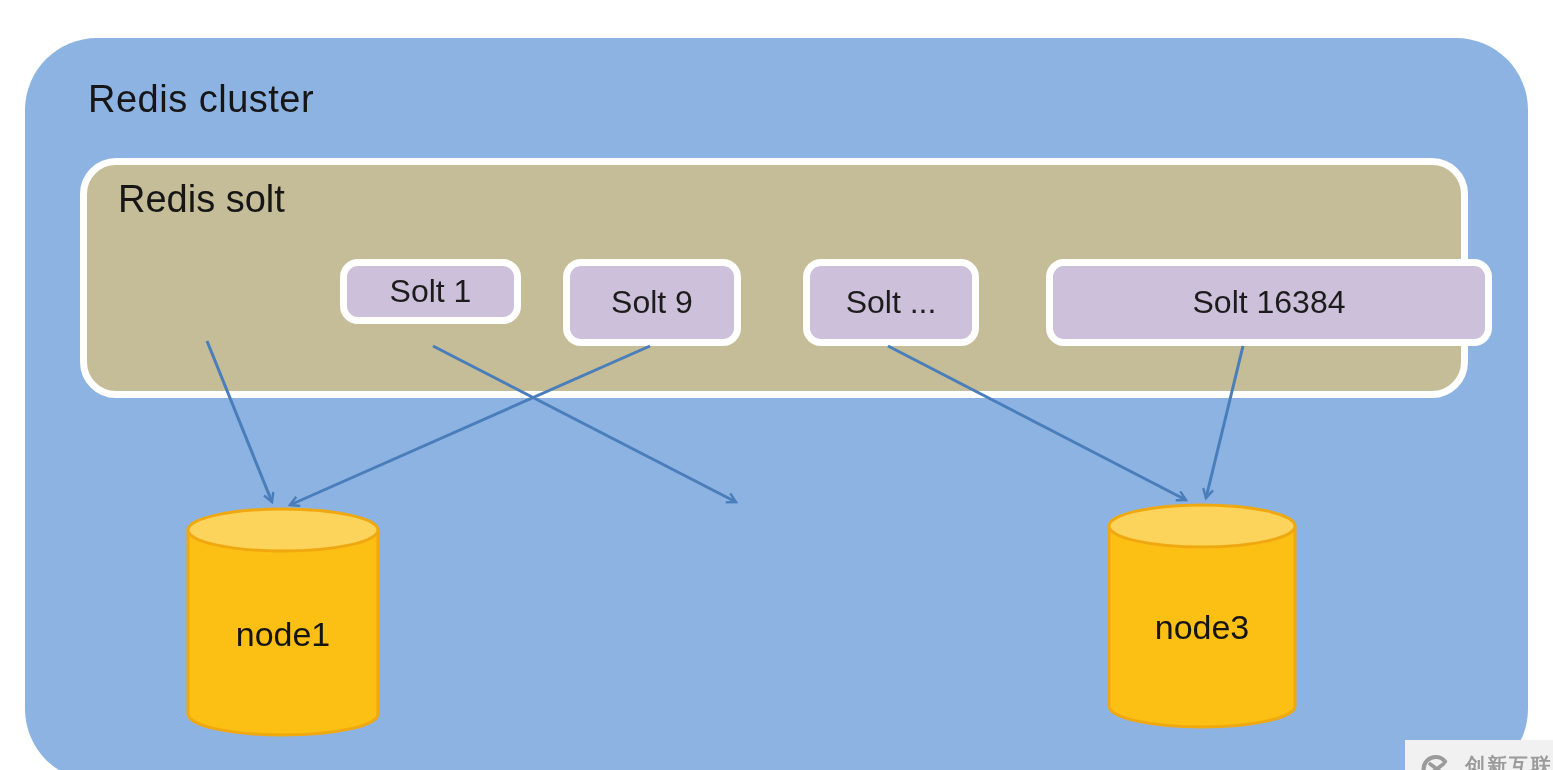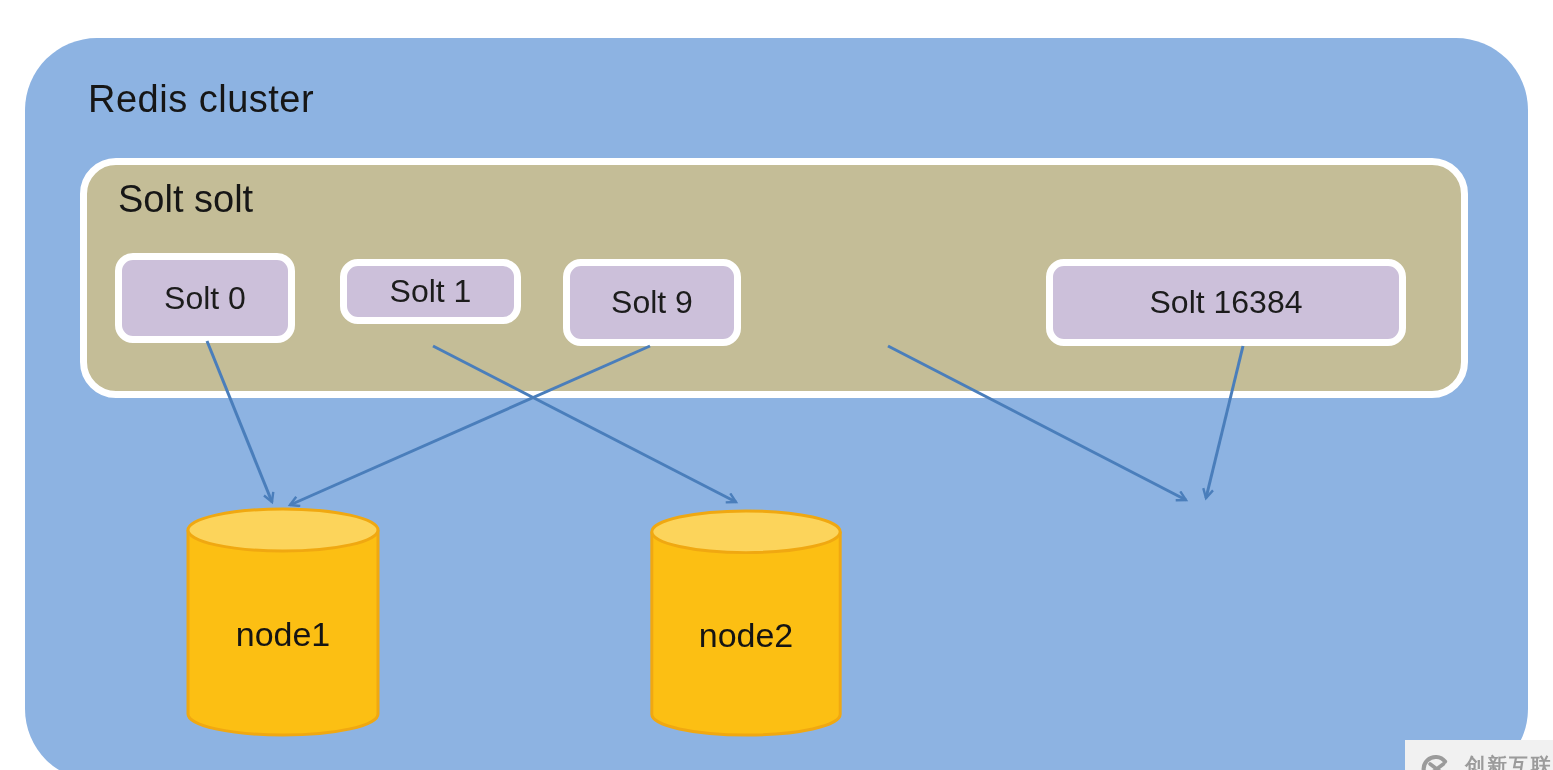--- a/index.html
+++ b/index.html
@@ -60,21 +60,21 @@
     align-items: center;
     justify-content: center;
     font-size: 32px;
     color: #1c1c1c;
     white-space: nowrap;
   }
   #slot-0 { left: 115px;  top: 225px; width: 180px; height: 90px; }
   #slot-1 { left: 340px;  top: 231px; width: 181px; height: 65px; }
   #slot-2 { left: 563px;  top: 231px; width: 178px; height: 87px; }
   #slot-3 { left: 803px;  top: 231px; width: 176px; height: 87px; }
-  #slot-4 { left: 1046px; top: 231px; width: 360px; height: 87px; }
+  #slot-4 { left: 1046px; top: 231px; width: 446px; height: 87px; }
   
   .node {
     position: absolute;
   }
   #node-0 { left: 185px;  top: 478px; width: 196px; height: 232px; }
   #node-1 { left: 648px;  top: 480px; width: 196px; height: 230px; }
   #node-2 { left: 1106px; top: 474px; width: 192px; height: 228px; }
   .node svg { display: block; width: 100%; height: 100%; }
   .node-label {
     position: absolute;
@@ -125,51 +125,51 @@
 </head>
 <body>
 
 <div id="stage">
 
   <div class="outer-box"></div>
 
   <div class="diagram-title">Redis cluster</div>
 
   <div class="hash-box"></div>
-  <div class="hash-title">Solt solt</div>
+  <div class="hash-title">Redis solt</div>
 
-  <div class="slot" id="slot-0">
-    <span>Solt 0</span>
-  </div>
   <div class="slot" id="slot-1">
     <span>Solt 1</span>
   </div>
   <div class="slot" id="slot-2">
     <span>Solt 9</span>
+  </div>
+  <div class="slot" id="slot-3">
+    <span>Solt ...</span>
   </div>
   <div class="slot" id="slot-4">
     <span>Solt 16384</span>
   </div>
 
   <div class="node" id="node-0">
     <svg viewBox="0 0 196 232">
       <path d="M3 24 L3 208 A95 21 0 0 0 193 208 L193 24" fill="#fcbf13" stroke="#f0a811" stroke-width="3"></path>
       <ellipse cx="98" cy="24" rx="95" ry="21" fill="#fcd45b" stroke="#f0a811" stroke-width="3"></ellipse>
     </svg>
     <div class="node-label">node1</div>
   </div>
 
-  <div class="node" id="node-1">
-    <svg viewBox="0 0 196 232">
-      <path d="M3 24 L3 208 A95 21 0 0 0 193 208 L193 24" fill="#fcbf13" stroke="#f0a811" stroke-width="3"></path>
-      <ellipse cx="98" cy="24" rx="95" ry="21" fill="#fcd45b" stroke="#f0a811" stroke-width="3"></ellipse>
+
+  <div class="node" id="node-2">
+    <svg viewBox="0 0 192 228">
+      <path d="M3 24 L3 204 A93 21 0 0 0 189 204 L189 24" fill="#fcbf13" stroke="#f0a811" stroke-width="3"></path>
+      <ellipse cx="96" cy="24" rx="93" ry="21" fill="#fcd45b" stroke="#f0a811" stroke-width="3"></ellipse>
     </svg>
-    <div class="node-label">node2</div>
+    <div class="node-label">node3</div>
   </div>
-
 
   <svg id="arrows" viewBox="0 0 1553 770">
     <defs>
       <marker id="arrowhead" markerWidth="14" markerHeight="14" refX="10" refY="6" orient="auto" markerUnits="userSpaceOnUse">
         <path d="M1 1 L10 6 L1 11" fill="none" stroke="#4a7ebb" stroke-width="2.4"></path>
       </marker>
     </defs>
     <line x1="207" y1="313" x2="272" y2="474" stroke="#4a7ebb" stroke-width="3" marker-end="url(#arrowhead)"></line>
     <line x1="433" y1="318" x2="736" y2="474" stroke="#4a7ebb" stroke-width="3" marker-end="url(#arrowhead)"></line>
     <line x1="650" y1="318" x2="290" y2="477" stroke="#4a7ebb" stroke-width="3" marker-end="url(#arrowhead)"></line>

